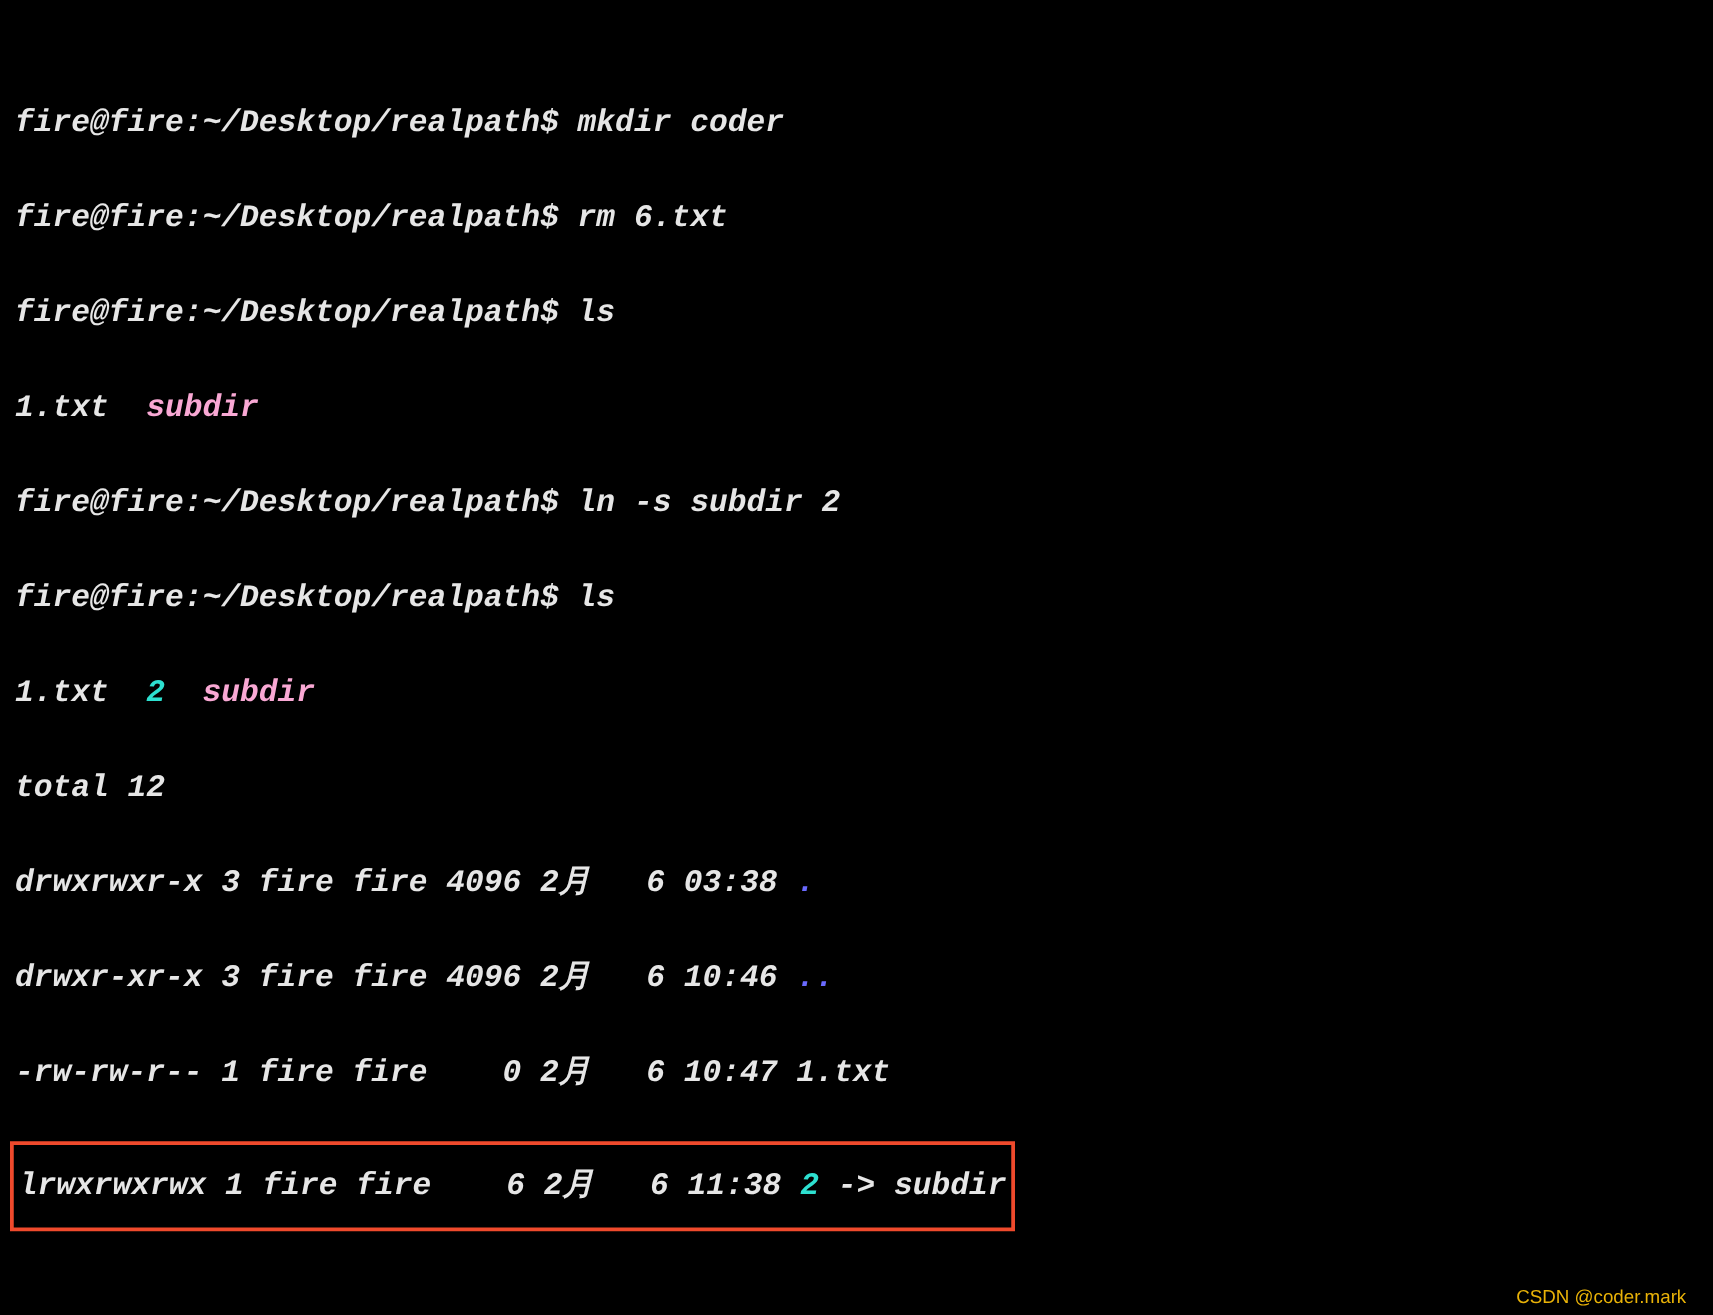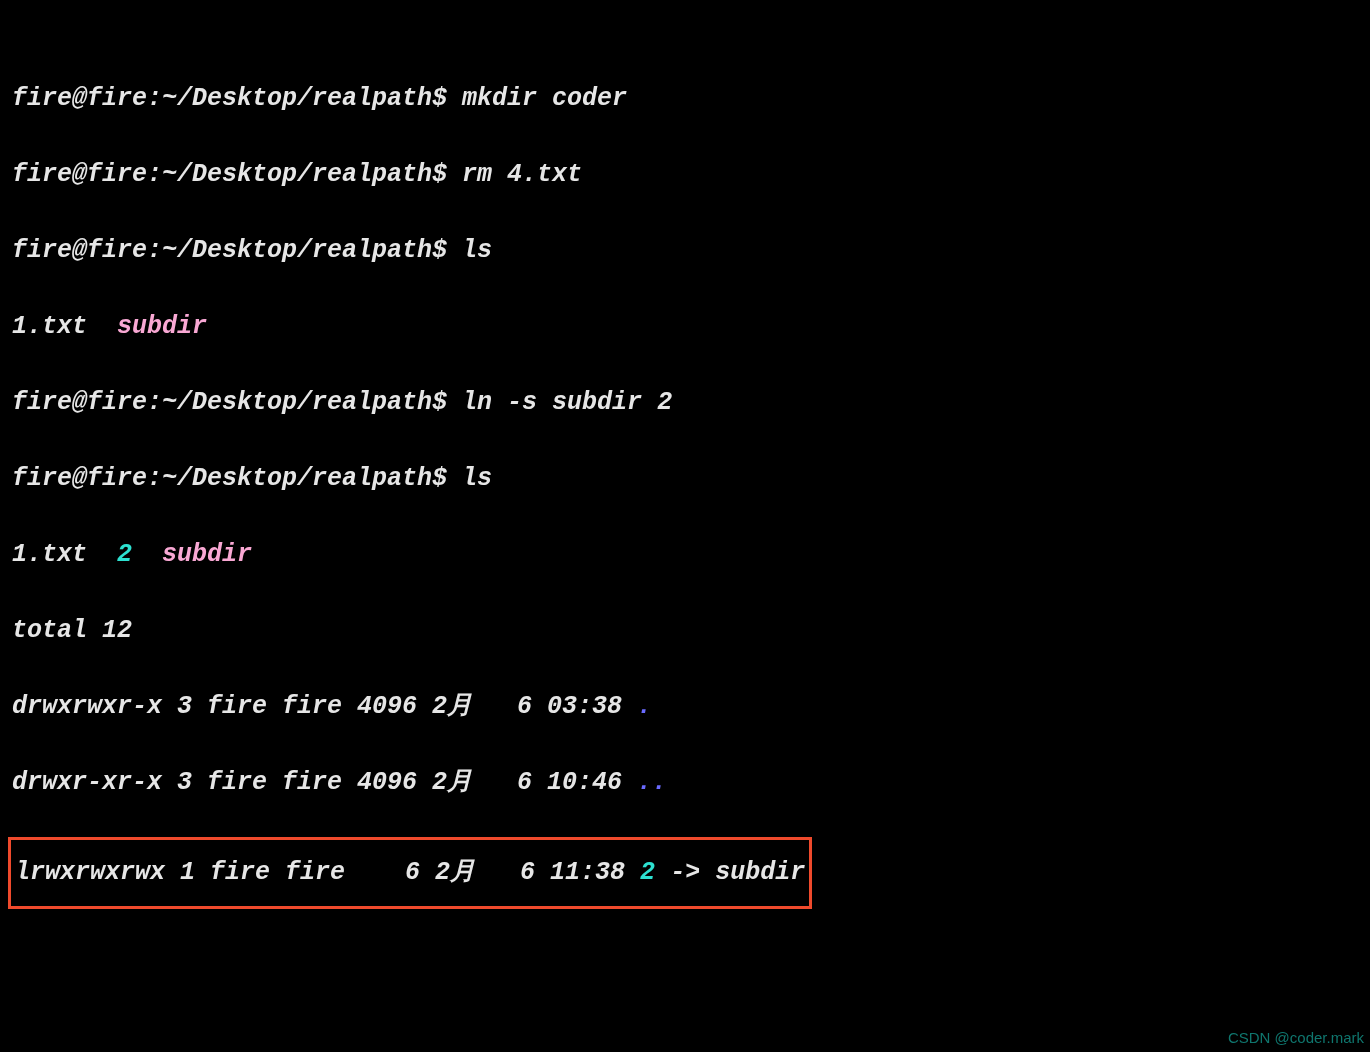--- a/index.html
+++ b/index.html
@@ -31,44 +31,45 @@
   .dot{color:#6a6aff;}
   .box-inline{
     display:inline-block;
     border:3px solid #ef4a2c;
     padding:16px 4px;
     margin:-3px -4px;
     line-height:34px;
   }
   .watermark{
     position:absolute;
-    right:6px;
+    right:21px;
     bottom:6px;
     font-family:Arial,Helvetica,sans-serif;
     font-style:normal;
     font-weight:normal;
     font-size:15px;
-    color:#0f766e;
+    color:#eab308;
   }
 </style>
 </head>
 <body>
 
 <div class="term">
 
 <span class="line"><span class="prompt">fire@fire:~/Desktop/realpath$</span><span> </span><span class="cmd">mkdir coder</span></span>
-<span class="line"><span class="prompt">fire@fire:~/Desktop/realpath$</span><span> </span><span class="cmd">rm 4.txt</span></span>
+<span class="line"><span class="prompt">fire@fire:~/Desktop/realpath$</span><span> </span><span class="cmd">rm 6.txt</span></span>
 <span class="line"><span class="prompt">fire@fire:~/Desktop/realpath$</span><span> </span><span class="cmd">ls</span></span>
 <span class="line"><span>1.txt  </span><span class="dir">subdir</span></span>
 <span class="line"><span class="prompt">fire@fire:~/Desktop/realpath$</span><span> </span><span class="cmd">ln -s subdir 2</span></span>
 <span class="line"><span class="prompt">fire@fire:~/Desktop/realpath$</span><span> </span><span class="cmd">ls</span></span>
 <span class="line"><span>1.txt  </span><span class="link">2</span><span>  </span><span class="dir">subdir</span></span>
 <span class="line">total 12</span>
 <span class="line"><span>drwxrwxr-x 3 fire fire 4096 2月   6 03:38 </span><span class="dot">.</span></span>
 <span class="line"><span>drwxr-xr-x 3 fire fire 4096 2月   6 10:46 </span><span class="dot">..</span></span>
+<span class="line">-rw-rw-r-- 1 fire fire    0 2月   6 10:47 1.txt</span>
 <span class="line"><span class="box-inline"><span>lrwxrwxrwx 1 fire fire    6 2月   6 11:38 </span><span class="link">2</span><span> -&gt; subdir</span></span></span>
 
 
 
 
 
 
 
 
 

